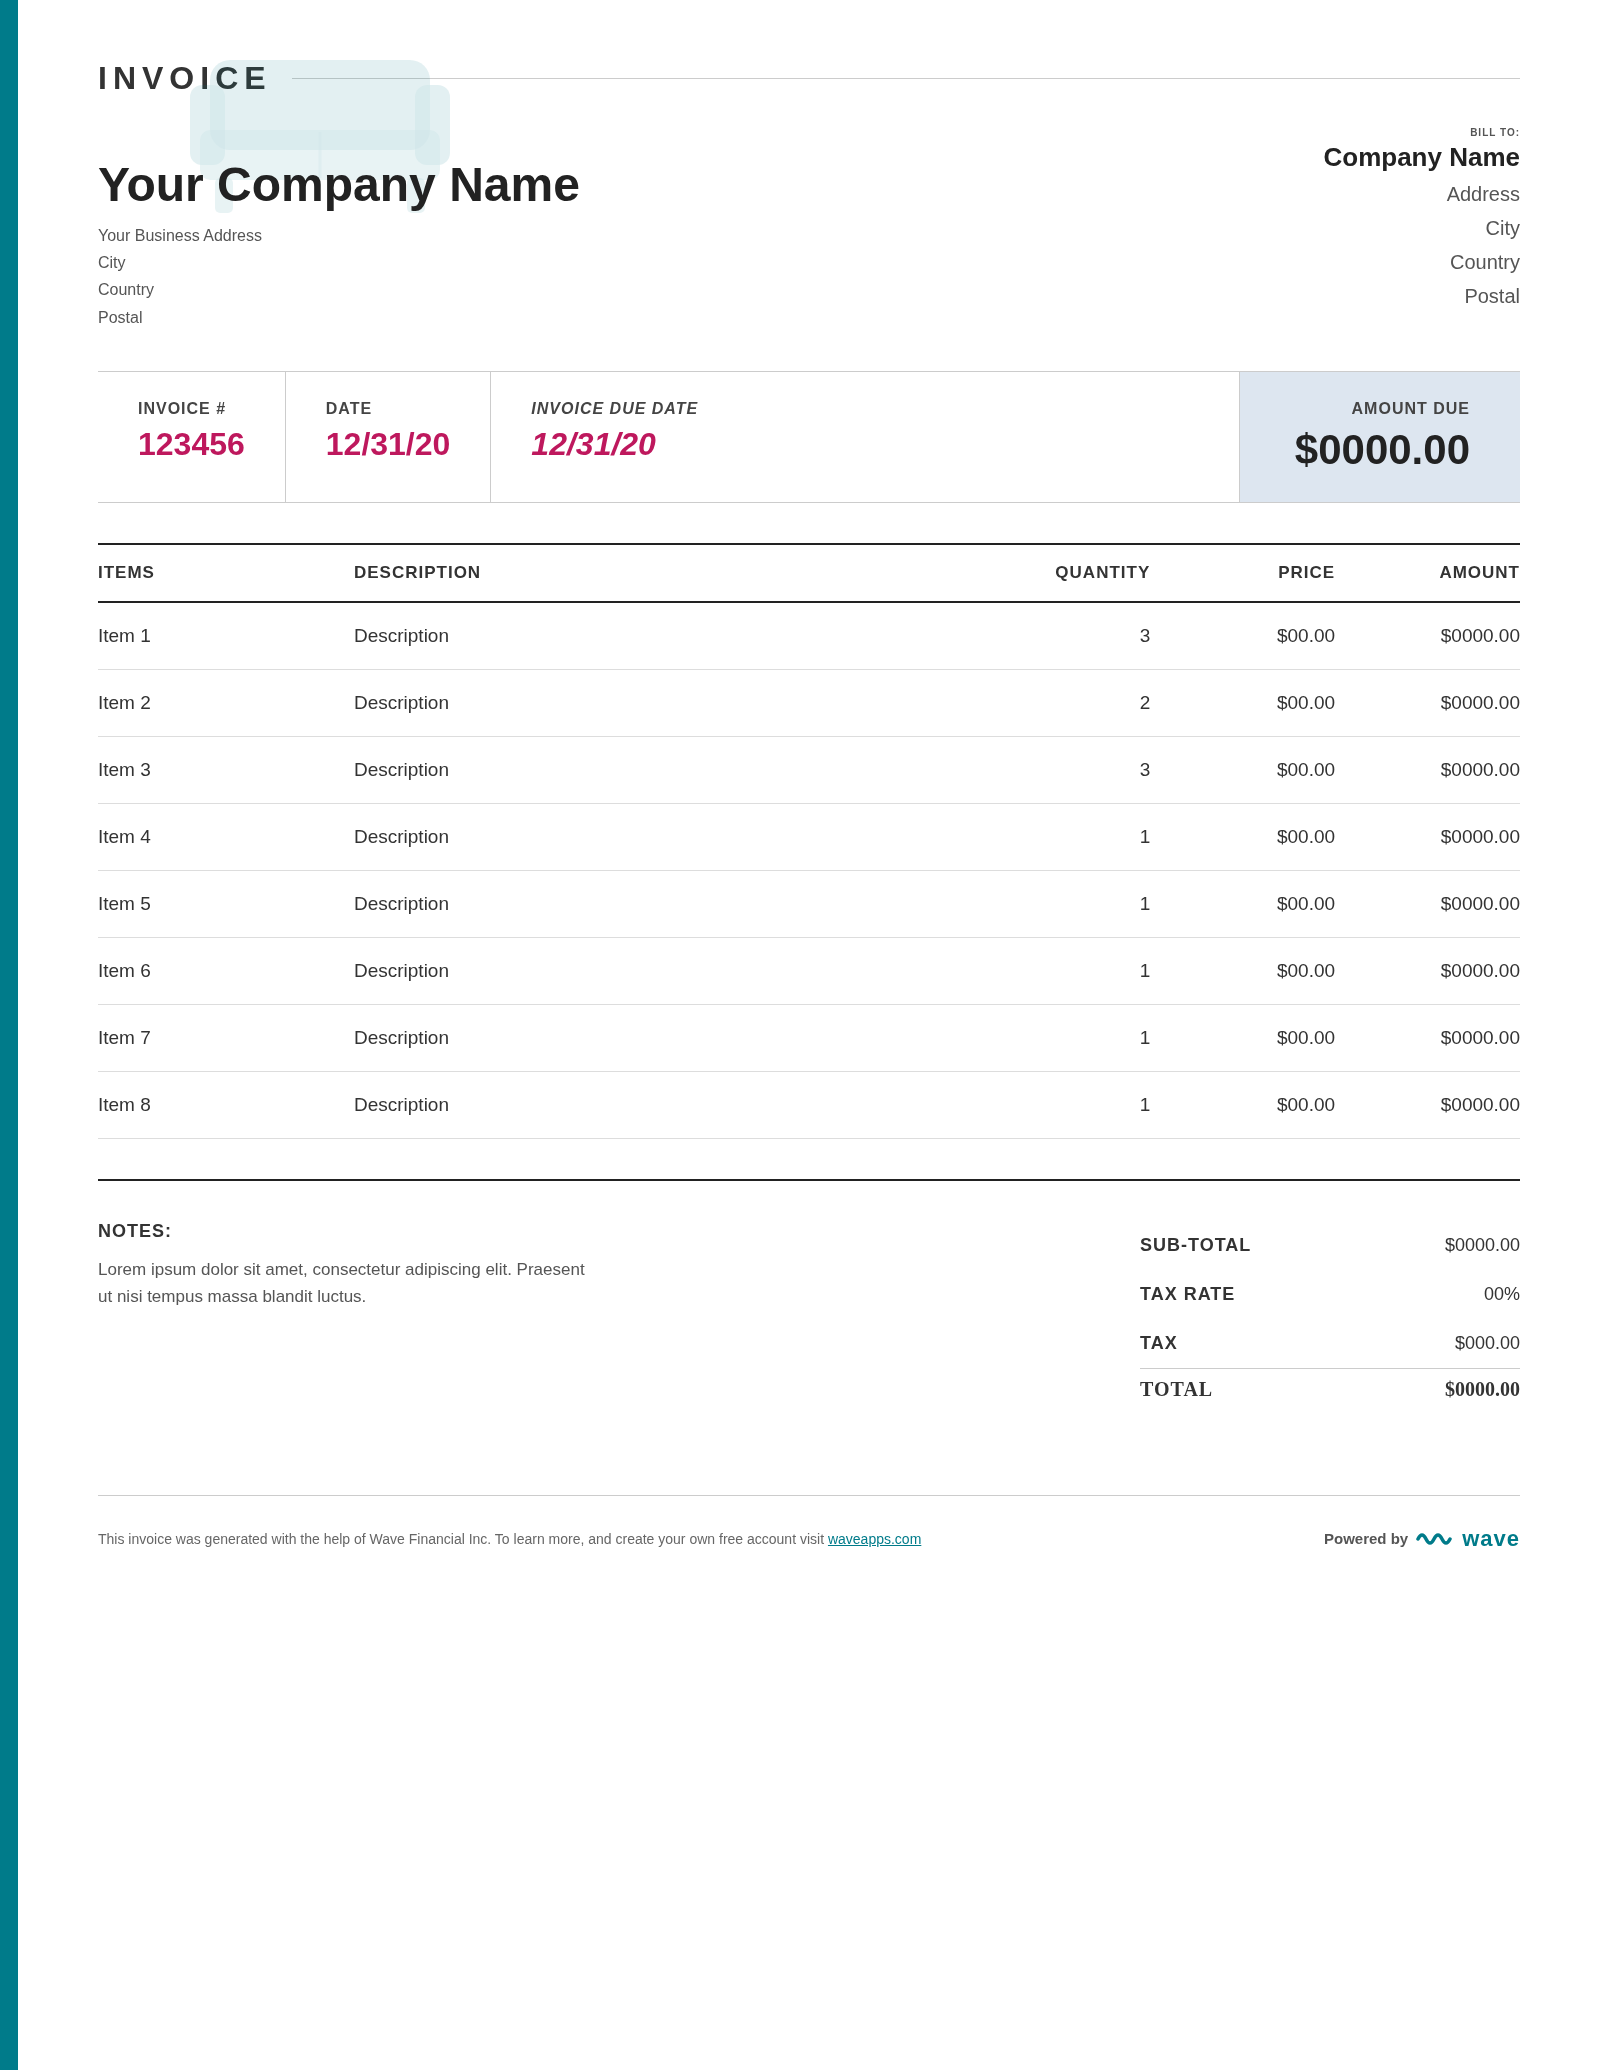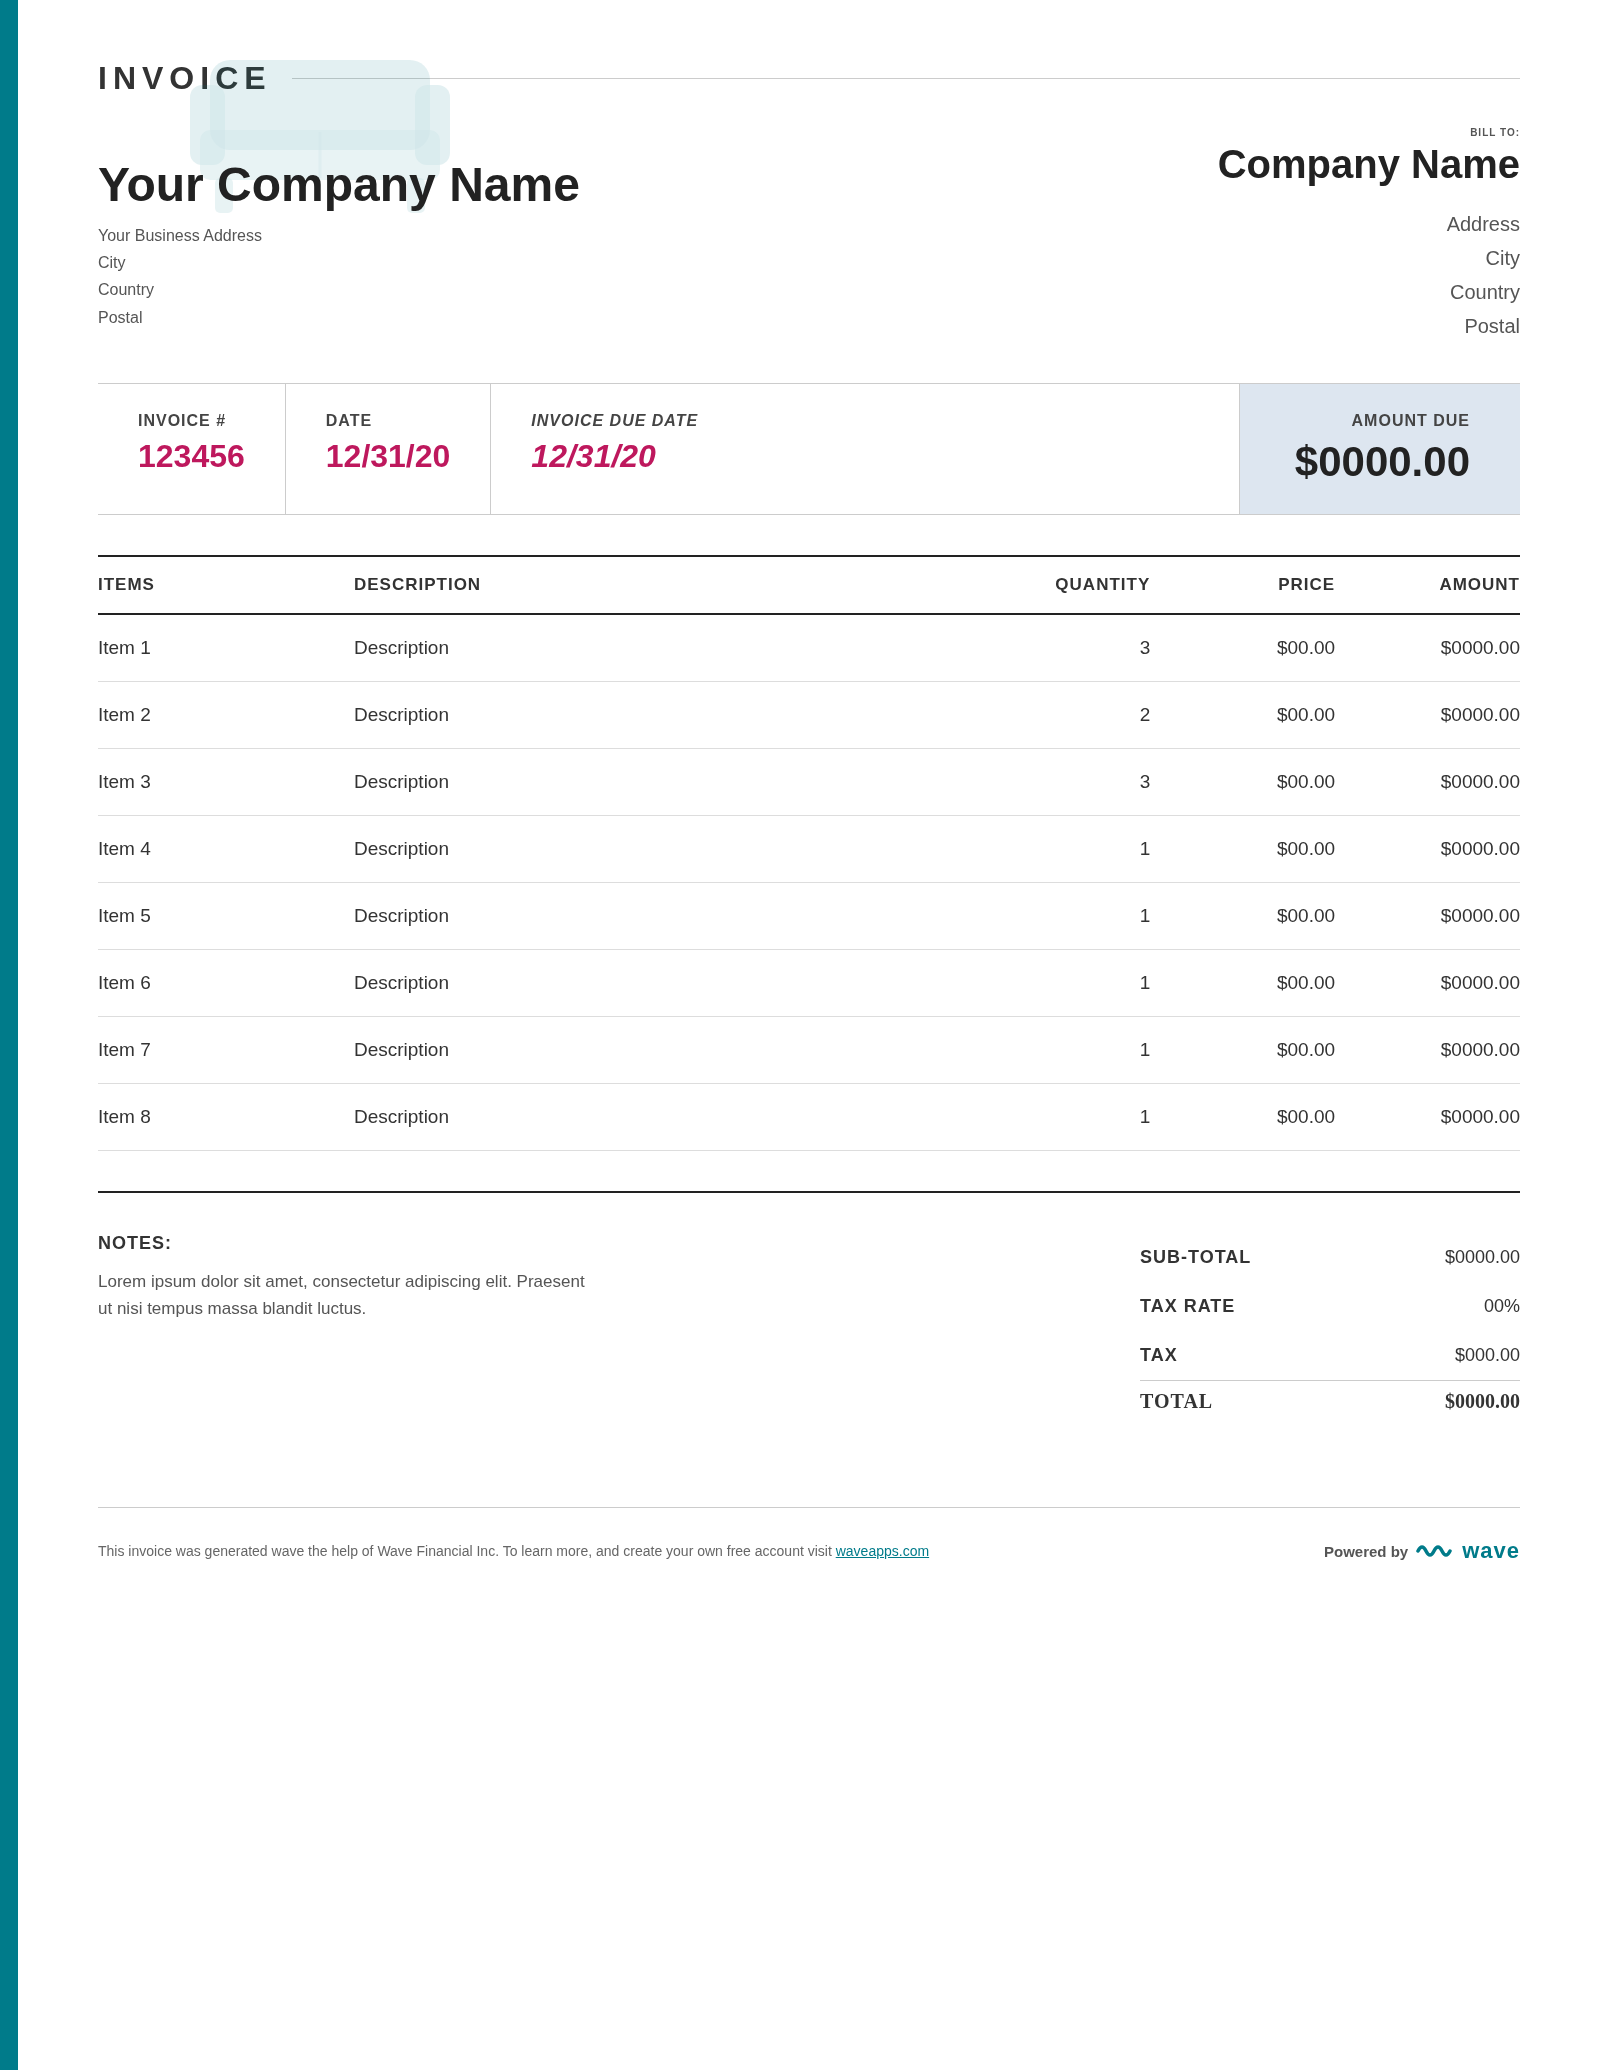--- a/index.html
+++ b/index.html
@@ -86,24 +86,24 @@
     }
     .bill-to-label {
       font-size: 10px;
       font-weight: 700;
       color: #555;
       letter-spacing: 1px;
       text-transform: uppercase;
       margin-bottom: 4px;
     }
     .bill-company-name {
-      font-size: 40px;
+      font-size: 26px;
       font-weight: 700;
       color: #222;
-      margin-bottom: 20px;
+      margin-bottom: 4px;
     }
     .bill-address-line {
       font-size: 20px;
       color: #555;
       line-height: 1.7;
     }
 
     
     .meta-section {
       display: flex;
@@ -463,21 +463,21 @@
         </div>
         <div class="total-row final">
           <span class="total-row-label">TOTAL</span>
           <span class="total-row-value">$0000.00</span>
         </div>
       </div>
     </div>
 
     <div class="bottom-bar">
       <div class="bottom-text">
-        <span>This invoice was generated wave the help of Wave Financial Inc. To learn more, and create your own free account visit</span>
+        <span>This invoice was generated with the help of Wave Financial Inc. To learn more, and create your own free account visit</span>
         <a href="#">waveapps.com</a>
       </div>
       <div class="wave-logo">
         <span>Powered by</span>
         <div class="wave-logo-icon">
           <svg width="38" height="24" viewBox="0 0 38 24" fill="none" xmlns="http://www.w3.org/2000/svg">
             <path d="M2 12 Q6 4 10 12 Q14 20 18 12 Q22 4 26 12 Q30 20 34 12" stroke="#007b8a" stroke-width="3.5" fill="none" stroke-linecap="round"></path>
           </svg>
         </div>
         <span style="font-size:22px; font-weight:800; color:#007b8a; letter-spacing:1px;">wave</span>

